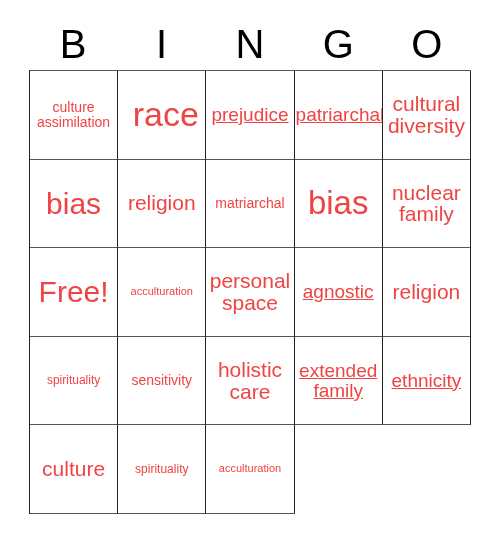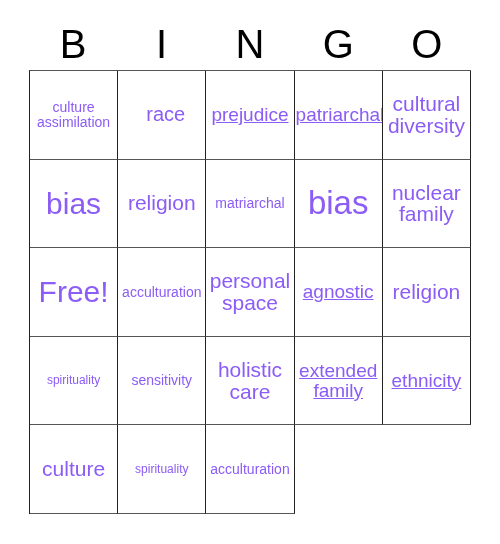--- a/index.html
+++ b/index.html
@@ -62,30 +62,30 @@
     align-items: center;
     justify-content: center;
     text-align: center;
     padding: 1px 1px;
     overflow: hidden;
   }
   .cell-text {
     display: block;
     width: 100%;
     line-height: 1.04;
-    color: #8b5cf6;
+    color: #ef4444;
     white-space: pre-line;
   }
   
-  .fs-xxs .cell-text { font-size: 14px; }
+  .fs-xxs .cell-text { font-size: 11px; }
   .fs-xs  .cell-text { font-size: 14px; }
   .fs-s   .cell-text { font-size: 12px; }
   .fs-m   .cell-text { font-size: 19px; text-decoration: underline; }
   .fs-l   .cell-text { font-size: 21px; }
-  .fs-xl  .cell-text { font-size: 20px; margin-left: 8px; }
+  .fs-xl  .cell-text { font-size: 34px; margin-left: 8px; }
   .fs-xxl .cell-text { font-size: 30px; }
   .fs-huge .cell-text { font-size: 33px; }
 </style>
 </head>
 <body>
 
 <div id="card">
 
   <div id="header-row">
     <div class="header-letter">B</div>

